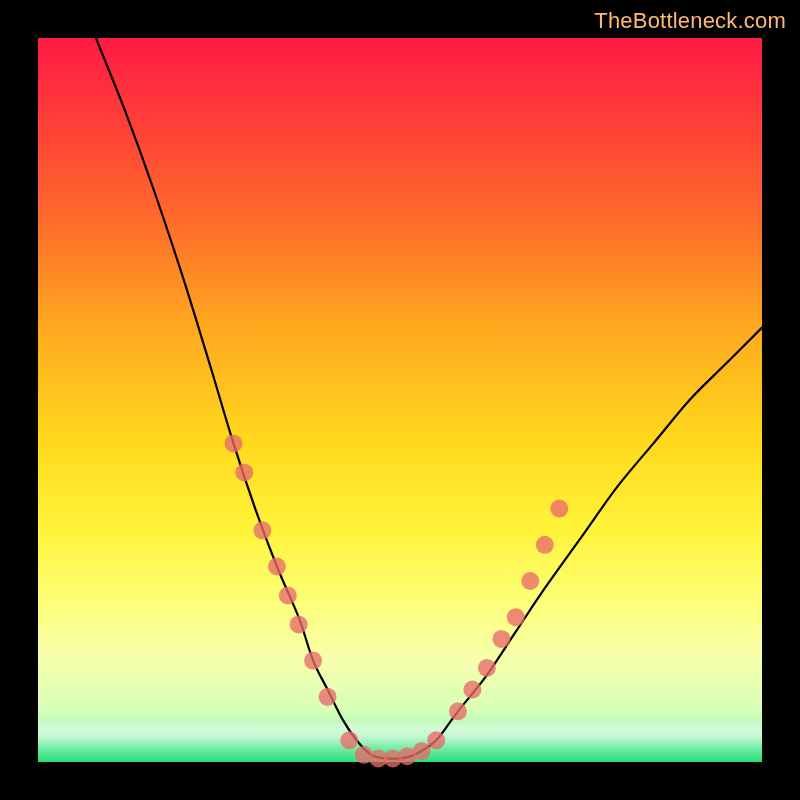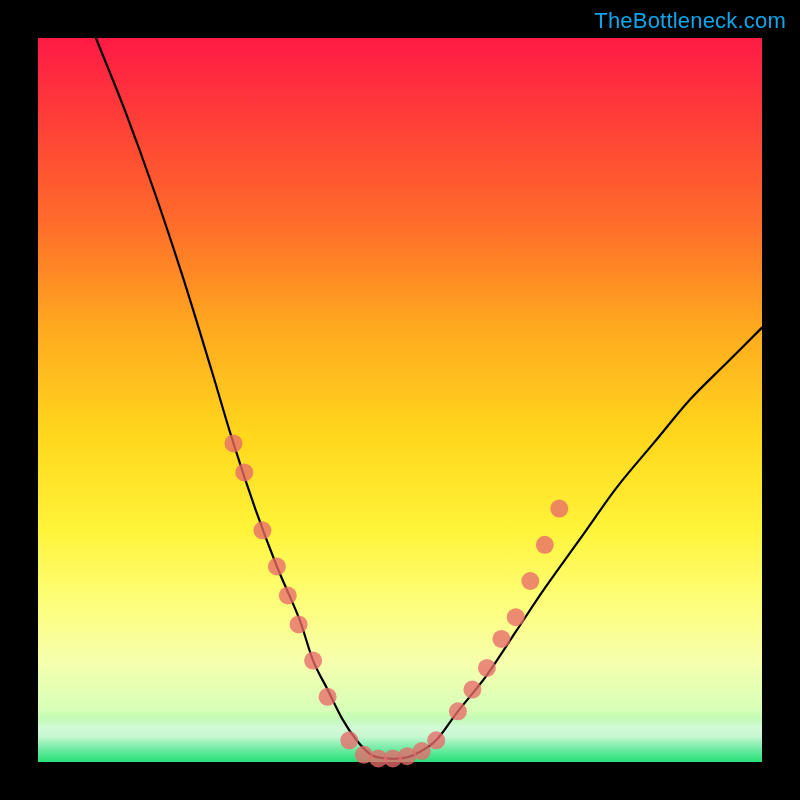--- a/index.html
+++ b/index.html
@@ -45,21 +45,21 @@
       rgba(255,255,255,0) 0%,
       rgba(255,255,255,0.55) 25%,
       rgba(255,255,255,0.55) 45%,
       rgba(39,224,122,0.9) 100%);
     pointer-events: none;
   }
   .attribution {
     position: absolute;
     top: 8px;
     right: 14px;
-    color: #0ea5e9;
+    color: #fdba74;
     font-size: 22px;
     letter-spacing: 0.2px;
     font-weight: 400;
   }
   svg.overlay {
     position: absolute;
     left: 0;
     top: 0;
     width: 724px;
     height: 724px;

